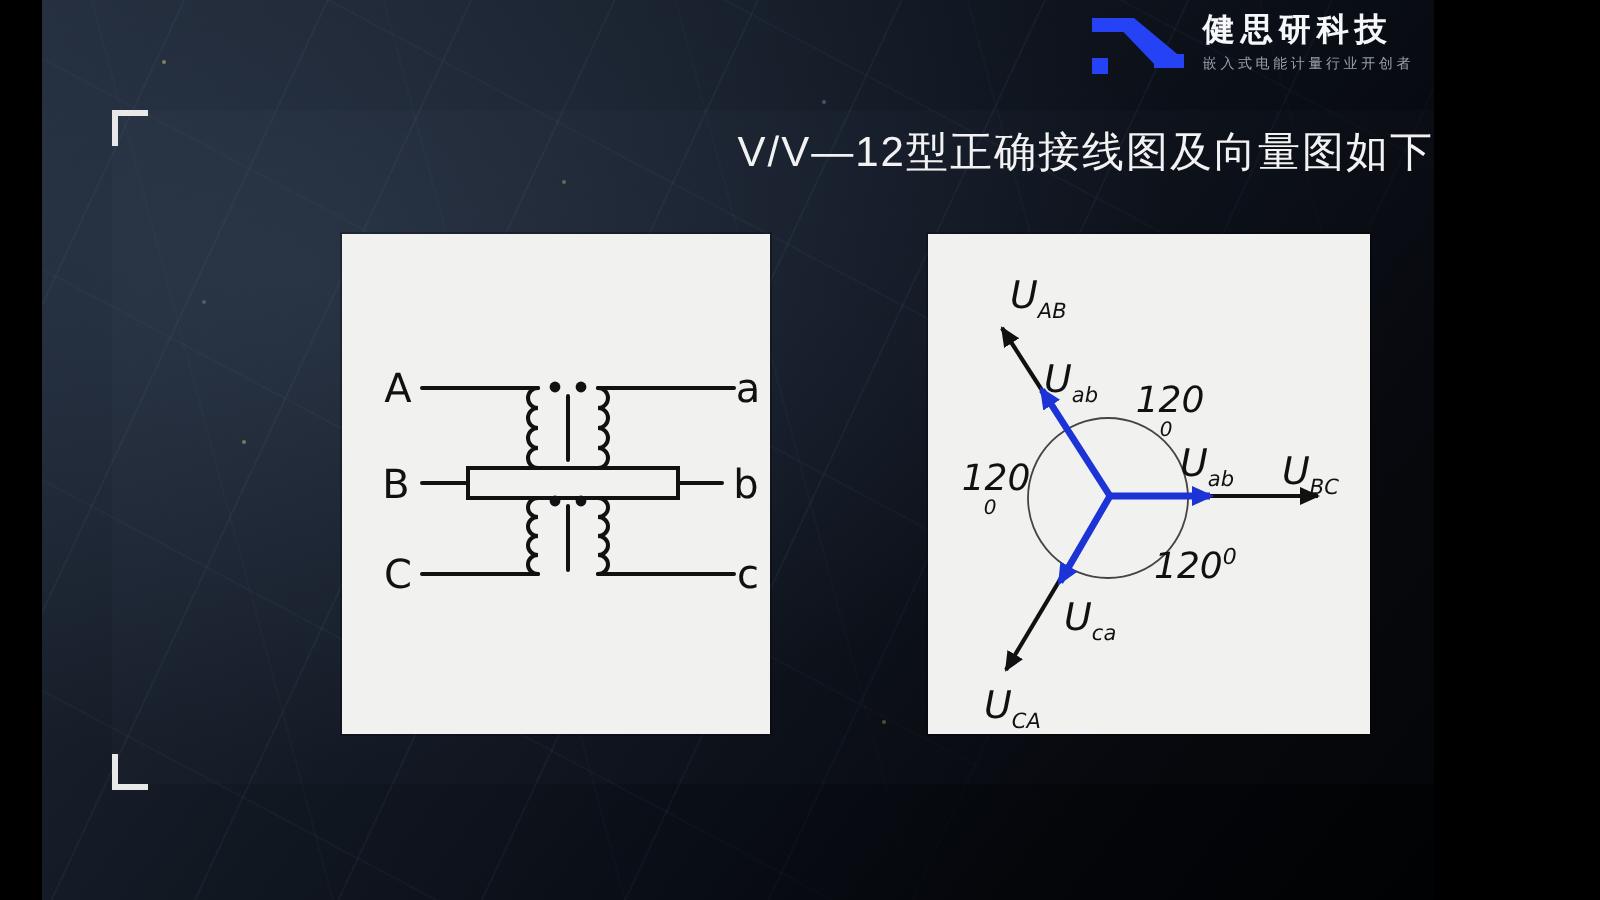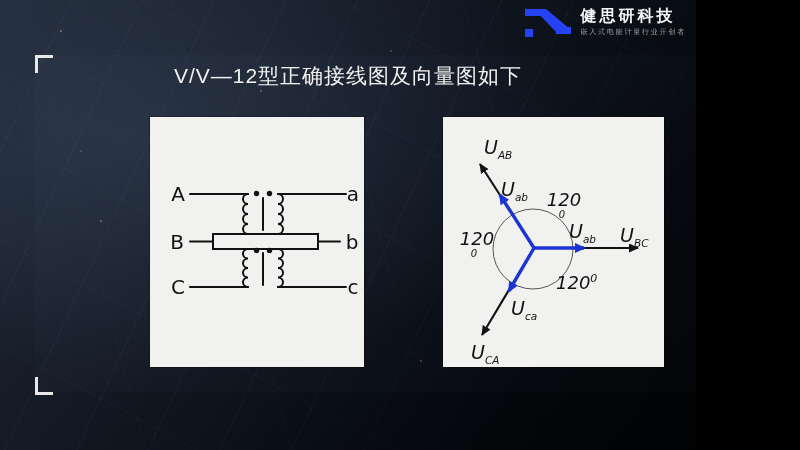--- a/index.html
+++ b/index.html
@@ -2,20 +2,21 @@
 <html><head>
 <meta charset="utf-8">
 <style>
   html,body{margin:0;padding:0;background:#000;}
   .slide{
     position:relative;width:696px;height:450px;overflow:hidden;
     background:
       radial-gradient(ellipse at 18% 30%, rgba(54,70,94,0.45), transparent 55%),
       linear-gradient(128deg,#222b39 0%,#161d28 30%,#0c111a 55%,#04060a 80%,#010203 100%);
     font-family:"Liberation Sans","DejaVu Sans",sans-serif;
+    margin-left:21px;
   }
   .bg-lines{
     position:absolute;inset:0;pointer-events:none;
     background:
       repeating-linear-gradient(115deg, transparent 0 64px, rgba(130,160,200,0.06) 64px 65px),
       repeating-linear-gradient(28deg, transparent 0 92px, rgba(130,160,200,0.045) 92px 93px),
       repeating-linear-gradient(75deg, transparent 0 140px, rgba(130,160,200,0.03) 140px 141px);
     -webkit-mask-image:linear-gradient(128deg,#000 0%,#000 55%,transparent 85%);
             mask-image:linear-gradient(128deg,#000 0%,#000 55%,transparent 85%);
   }
@@ -28,21 +29,21 @@
       550px 300px 0 rgba(140,170,210,.3), 90px 255px 0 rgba(140,170,210,.35),
       260px 150px 0 rgba(205,195,120,.3);
   }
   .frame-zone{position:absolute;left:35px;top:55px;width:728px;height:337px;
     background:rgba(205,220,240,0.018);}
   .corner{position:absolute;width:15px;height:15px;border:0 solid #e8e8e8;}
   .corner.tl{left:35px;top:55px;border-top-width:3px;border-left-width:3px;}
   .corner.tr{left:746px;top:55px;border-top-width:3px;border-right-width:3px;}
   .corner.bl{left:35px;top:377px;border-bottom-width:3px;border-left-width:3px;}
   .corner.br{left:746px;top:377px;border-bottom-width:3px;border-right-width:3px;}
-  .title{position:absolute;top:62px;left:0;right:0;text-align:center;
+  .title{position:absolute;top:62px;left:0;right:0;text-align:right;
     color:#f2f2f2;font-size:21px;letter-spacing:1px;font-weight:normal;margin:0;}
   .logo{position:absolute;top:7px;right:10px;display:flex;align-items:center;gap:9px;}
   .logo-text{display:flex;flex-direction:column;align-items:flex-start;}
   .logo-name{color:#f5f7fa;font-size:16px;font-weight:bold;letter-spacing:3px;line-height:1.15;}
   .logo-tagline{color:#9aa0a8;font-size:7px;letter-spacing:1.8px;margin-top:2px;white-space:nowrap;}
   .panel{position:absolute;background:#f1f1ef;box-shadow:0 0 0 1px rgba(0,0,0,0.25);}
   .panel.wiring{left:150px;top:117px;width:214px;height:250px;}
   .panel.vector{left:443px;top:117px;width:221px;height:250px;font-style:italic;}
   .panel svg{display:block;}
   svg text{font-family:"DejaVu Sans","Liberation Sans",sans-serif;fill:#111;}

